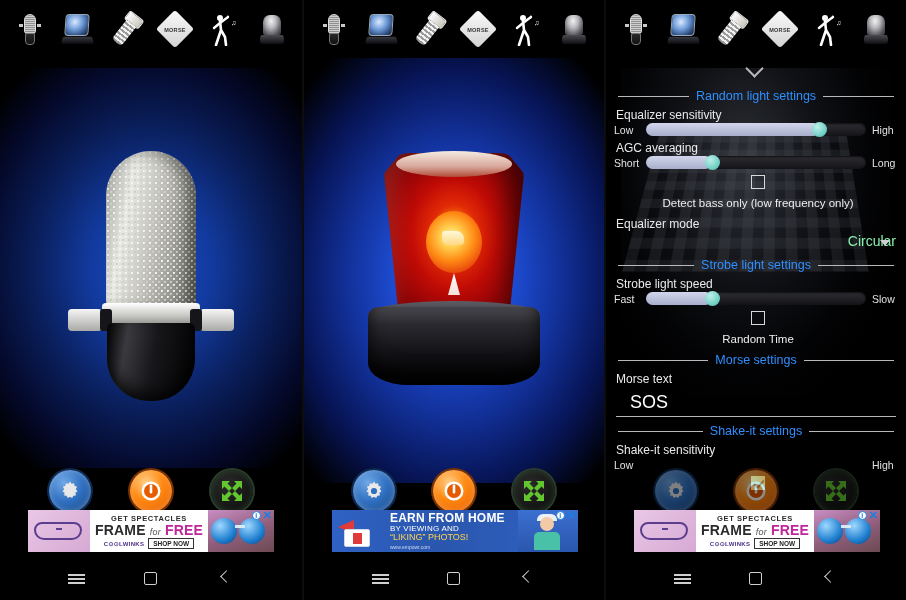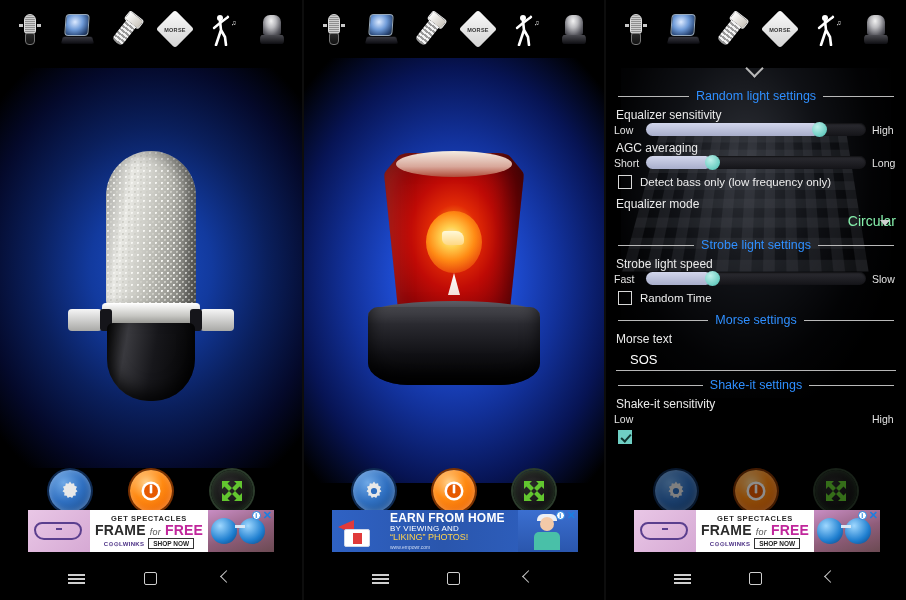--- a/index.html
+++ b/index.html
@@ -221,34 +221,34 @@
   .sliderrow { display:flex; align-items:center; gap:6px; margin:0 0 5px; }
   .sliderrow .end { font-size:10.5px; color:#e2e2e2; width:26px; }
   .sliderrow .end.r { text-align:left; }
   .track { position:relative; flex:1; height:13px; border-radius:7px;
      background:linear-gradient(180deg,#2d2d33,#141418); box-shadow: inset 0 1px 2px rgba(0,0,0,.7); }
   .track .fill { position:absolute; left:0; top:0; height:13px; border-radius:7px;
      background:linear-gradient(180deg,#d2d6ec,#a8aecb); }
   .track .thumb { position:absolute; top:-1.5px; width:15px; height:15px; border-radius:50%;
      background:radial-gradient(circle at 36% 32%, #bff0ea, #6fcfc4 65%, #47ada2 100%); margin-left:-7.5px; }
 
-  .checkrow { display:flex; align-items:center; gap:8px; margin:6px 0 8px 4px; }
+  .checkrow { display:flex; align-items:center; gap:8px; margin:6px 0 8px 4px;flex-direction:column; }
   .cbox { width:14px; height:14px; border:1.6px solid #d8d8d8; background:transparent; }
   .cbox.checked { background:#6fcfc4; border-color:#6fcfc4; position:relative; }
   .cbox.checked:after { content:""; position:absolute; left:4px; top:1px; width:4px; height:8px;
      border-right:2px solid #10352f; border-bottom:2px solid #10352f; transform:rotate(42deg); }
   .checkrow .ctext { font-size:11.5px; color:#ededed; }
 
   .selwrap { position:relative; margin:0 2px 2px; }
   .selval { font-size:14px; color:#86efac; padding:1px 0 2px 14px;text-align:right; }
   .selwrap .caret { position:absolute; right:6px; top:8px; width:0; height:0;
      border-left:5px solid transparent; border-right:5px solid transparent; border-top:6px solid #cfcfcf; }
 
   .field { margin:4px 2px 2px; }
-  .field .val { font-size:13px; color:#fff; padding:2px 0 3px 14px; }
+  .field .val { font-size:18px; color:#fff; padding:2px 0 3px 14px; }
   .field .ul { height:1px; background:#b6b6b6; }
 </style>
 </head>
 <body>
 
 <div class="screens">
 
   <div class="panel">
 
     <div class="toolbar">

